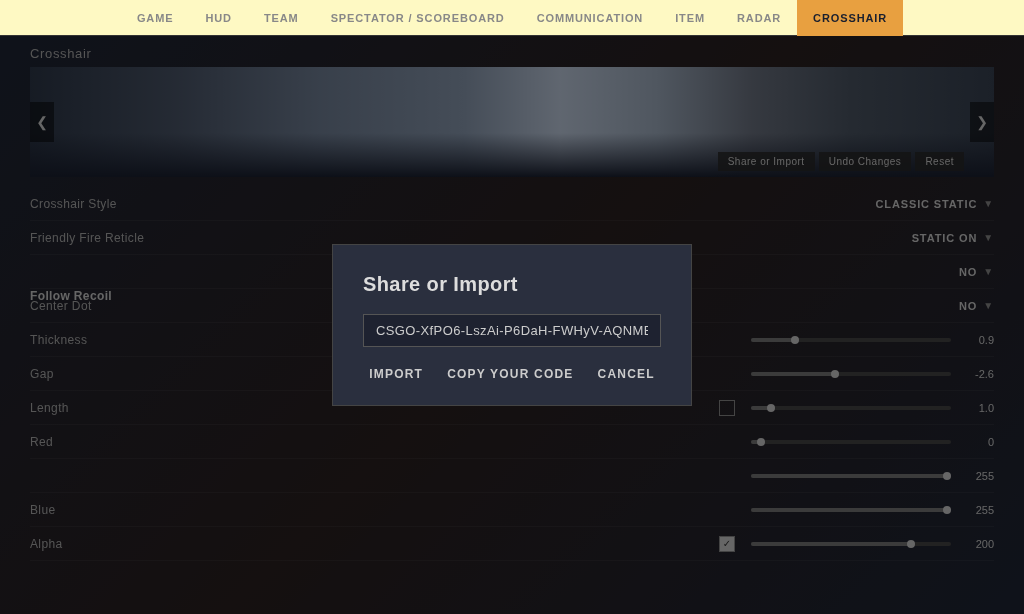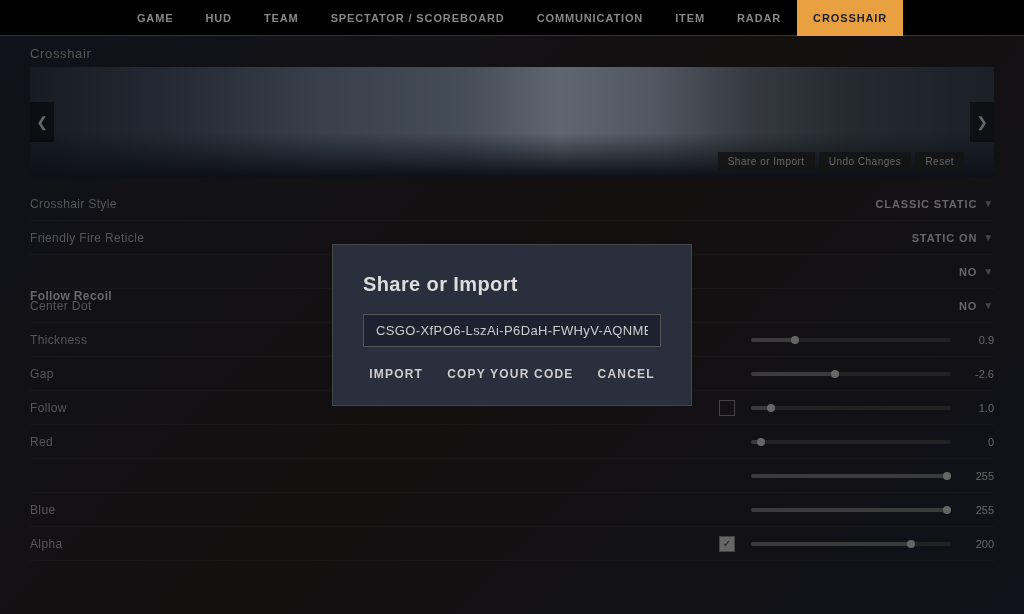--- a/index.html
+++ b/index.html
@@ -7,21 +7,21 @@
       width: 1024px;
       height: 614px;
       overflow: hidden;
       background: #1a1f2e;
       font-family: 'Arial', sans-serif;
       color: #ccc;
     }
 
     
     .top-nav {
-      background: #000000;
+      background: #fef9c3;
       display: flex;
       justify-content: center;
       align-items: center;
       height: 36px;
       border-bottom: 1px solid #333;
     }
     .top-nav .nav-item {
       padding: 0 16px;
       font-size: 11px;
       font-weight: 600;
@@ -341,21 +341,21 @@
       <div class="setting-control">
         <div class="slider-track">
           <div class="slider-fill" style="width:42%"></div>
           <div class="slider-thumb" style="left:42%"></div>
         </div>
         <div class="value-display">-2.6</div>
       </div>
     </div>
 
     <div class="setting-row">
-      <div class="setting-label">Follow</div>
+      <div class="setting-label">Length</div>
       <div class="setting-control">
         <div class="checkbox-control"></div>
         <div class="slider-track">
           <div class="slider-fill" style="width:10%"></div>
           <div class="slider-thumb" style="left:10%"></div>
         </div>
         <div class="value-display">1.0</div>
       </div>
     </div>
 

